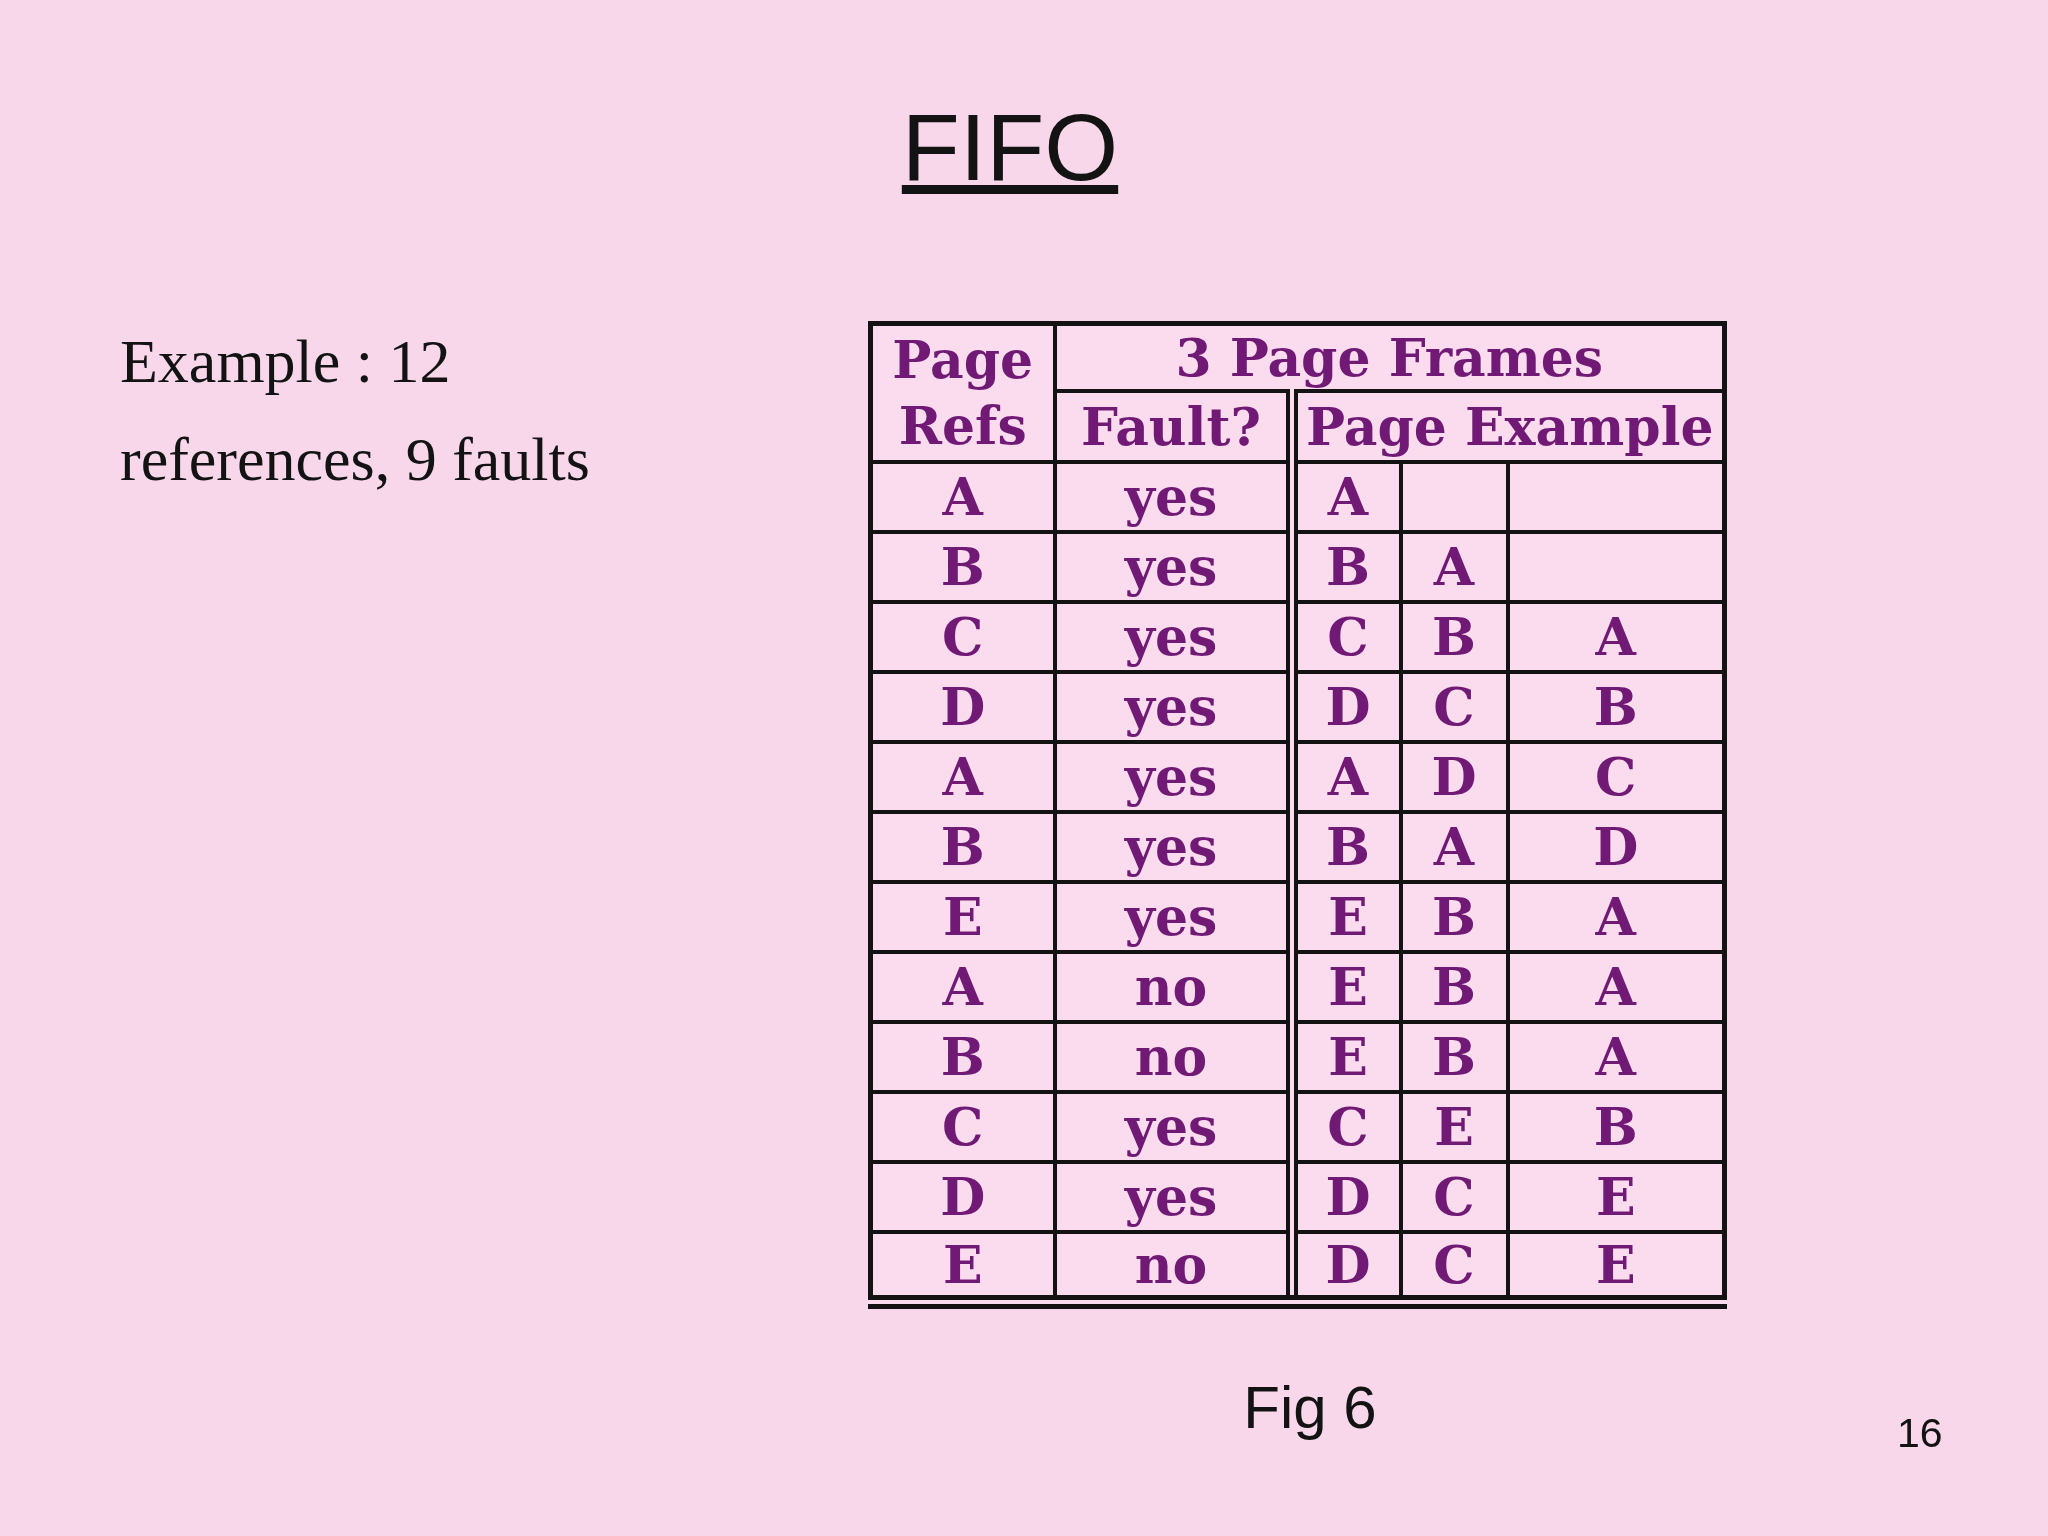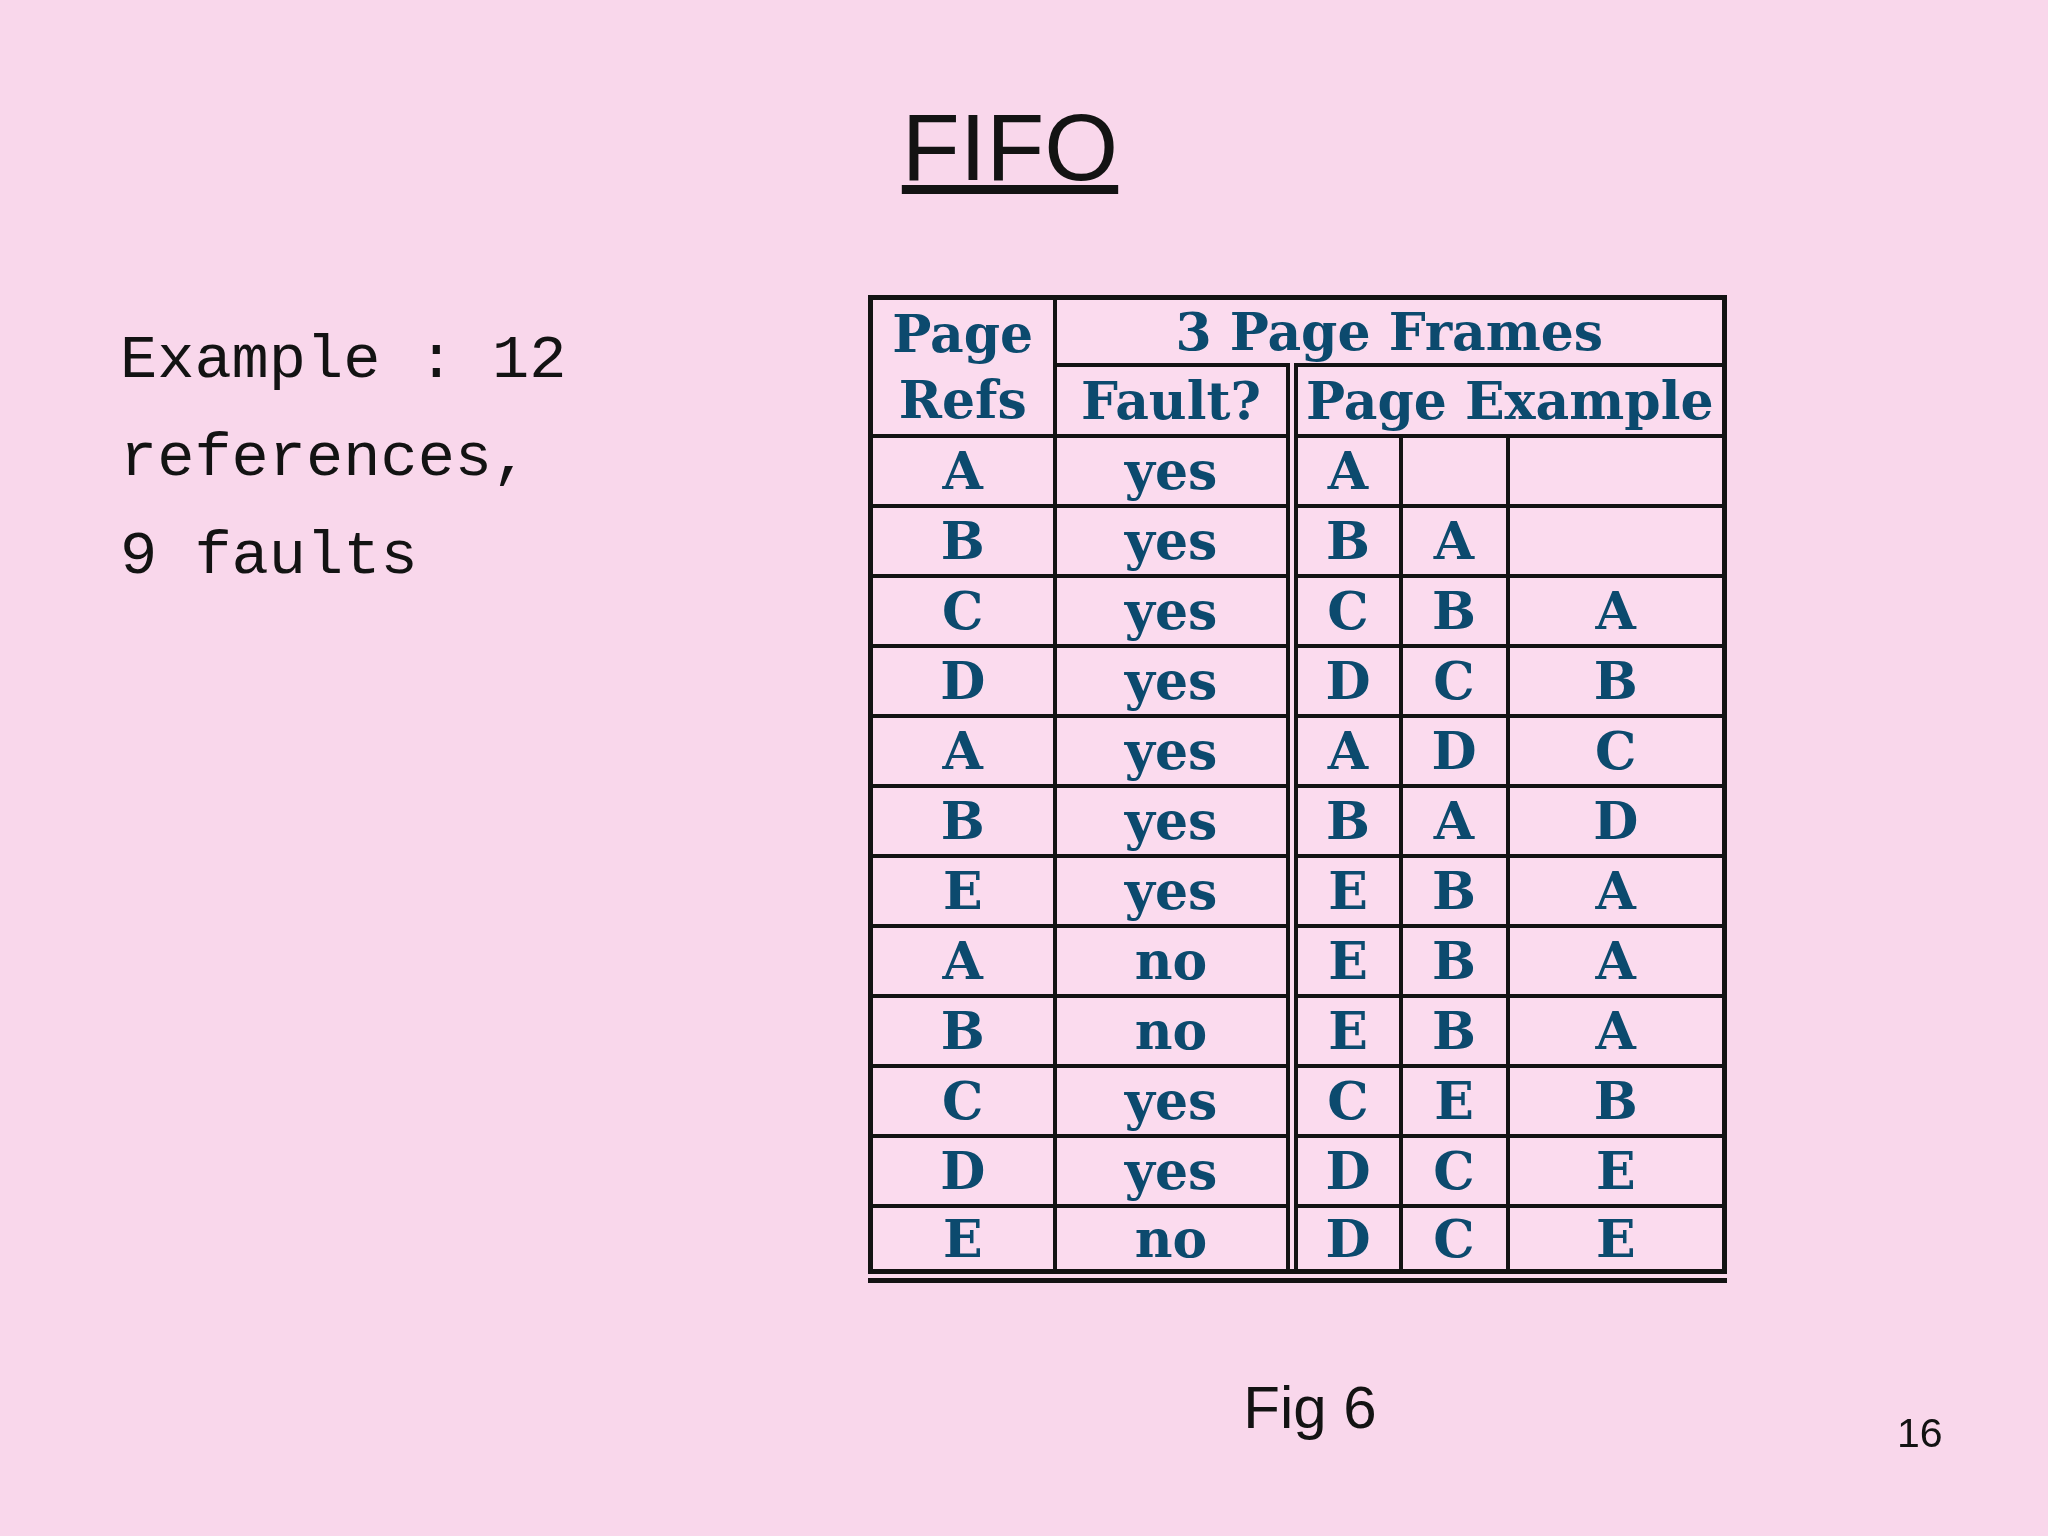--- a/index.html
+++ b/index.html
@@ -20,38 +20,38 @@
     font-size: 95px;
     line-height: 95px;
     font-family: "Liberation Sans", sans-serif;
     text-decoration: underline;
   }
 
   .example {
     position: absolute;
     left: 120px; top: 312px;
     width: 470px;
-    font-family: Liberation Mono, monospace;
+    font-family: Liberation Serif, serif;
     font-size: 62px;
     line-height: 98px;
   }
 
   table.fifo {
     position: absolute;
-    left: 868px; top: 295px;
+    left: 868px; top: 321px;
     width: 854px;
     table-layout: fixed;
     border-collapse: collapse;
     background: #fbdbee;
     border: 5px solid #131313;
     border-bottom: 14px double #131313;
     font-family: "DejaVu Serif", serif;
     font-weight: bold;
     font-size: 52px;
-    color: #0c4a6e;
+    color: #701a75;
   }
   table.fifo th, table.fifo td {
     border: 4px solid #131313;
     text-align: center;
     vertical-align: middle;
     padding: 0;
   }
   col.c-ref   { width: 184px; }
   col.c-fault { width: 237px; }
   col.c-f1    { width: 109px; }

